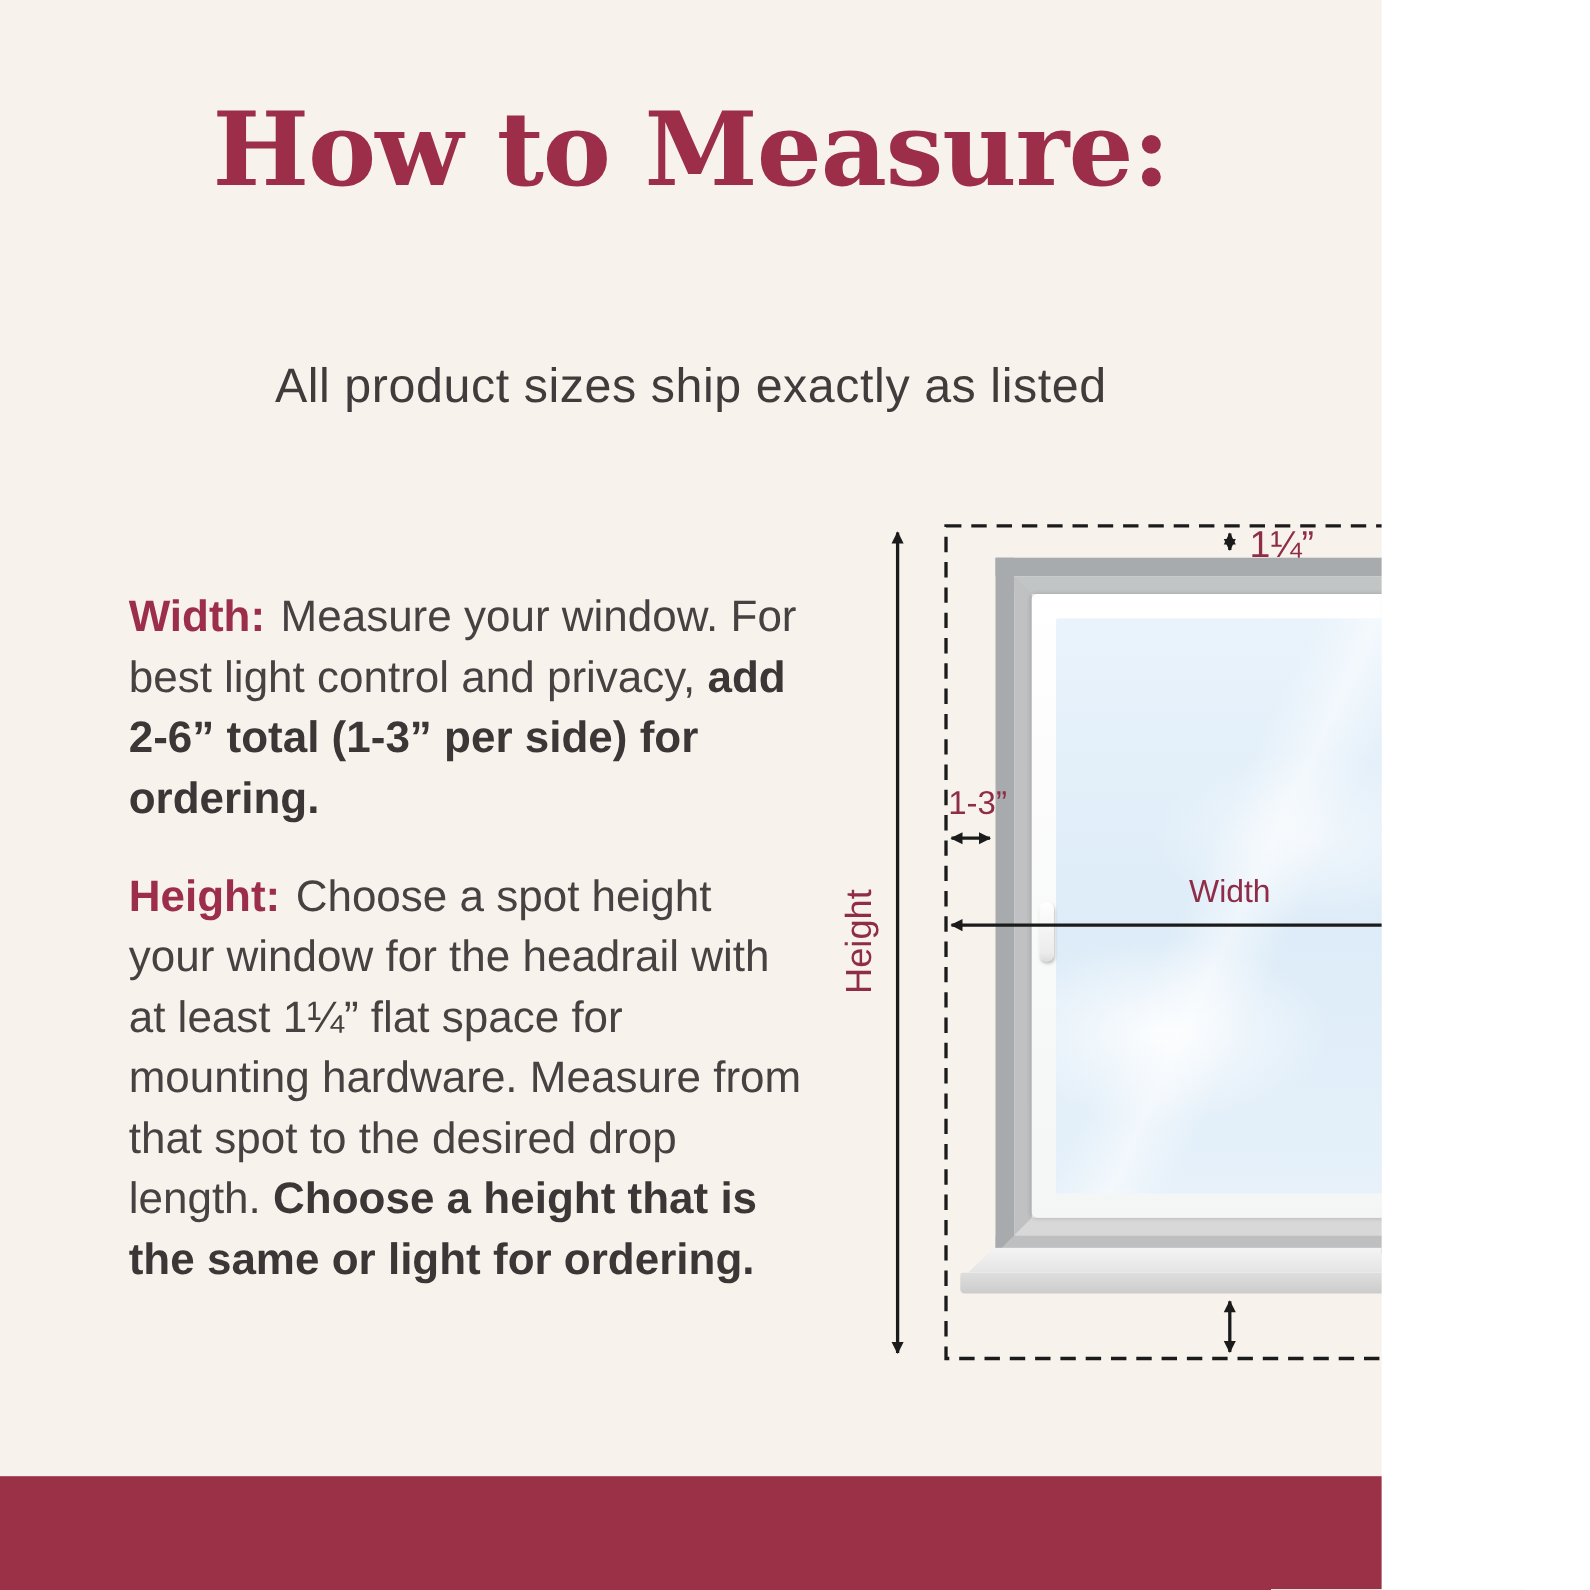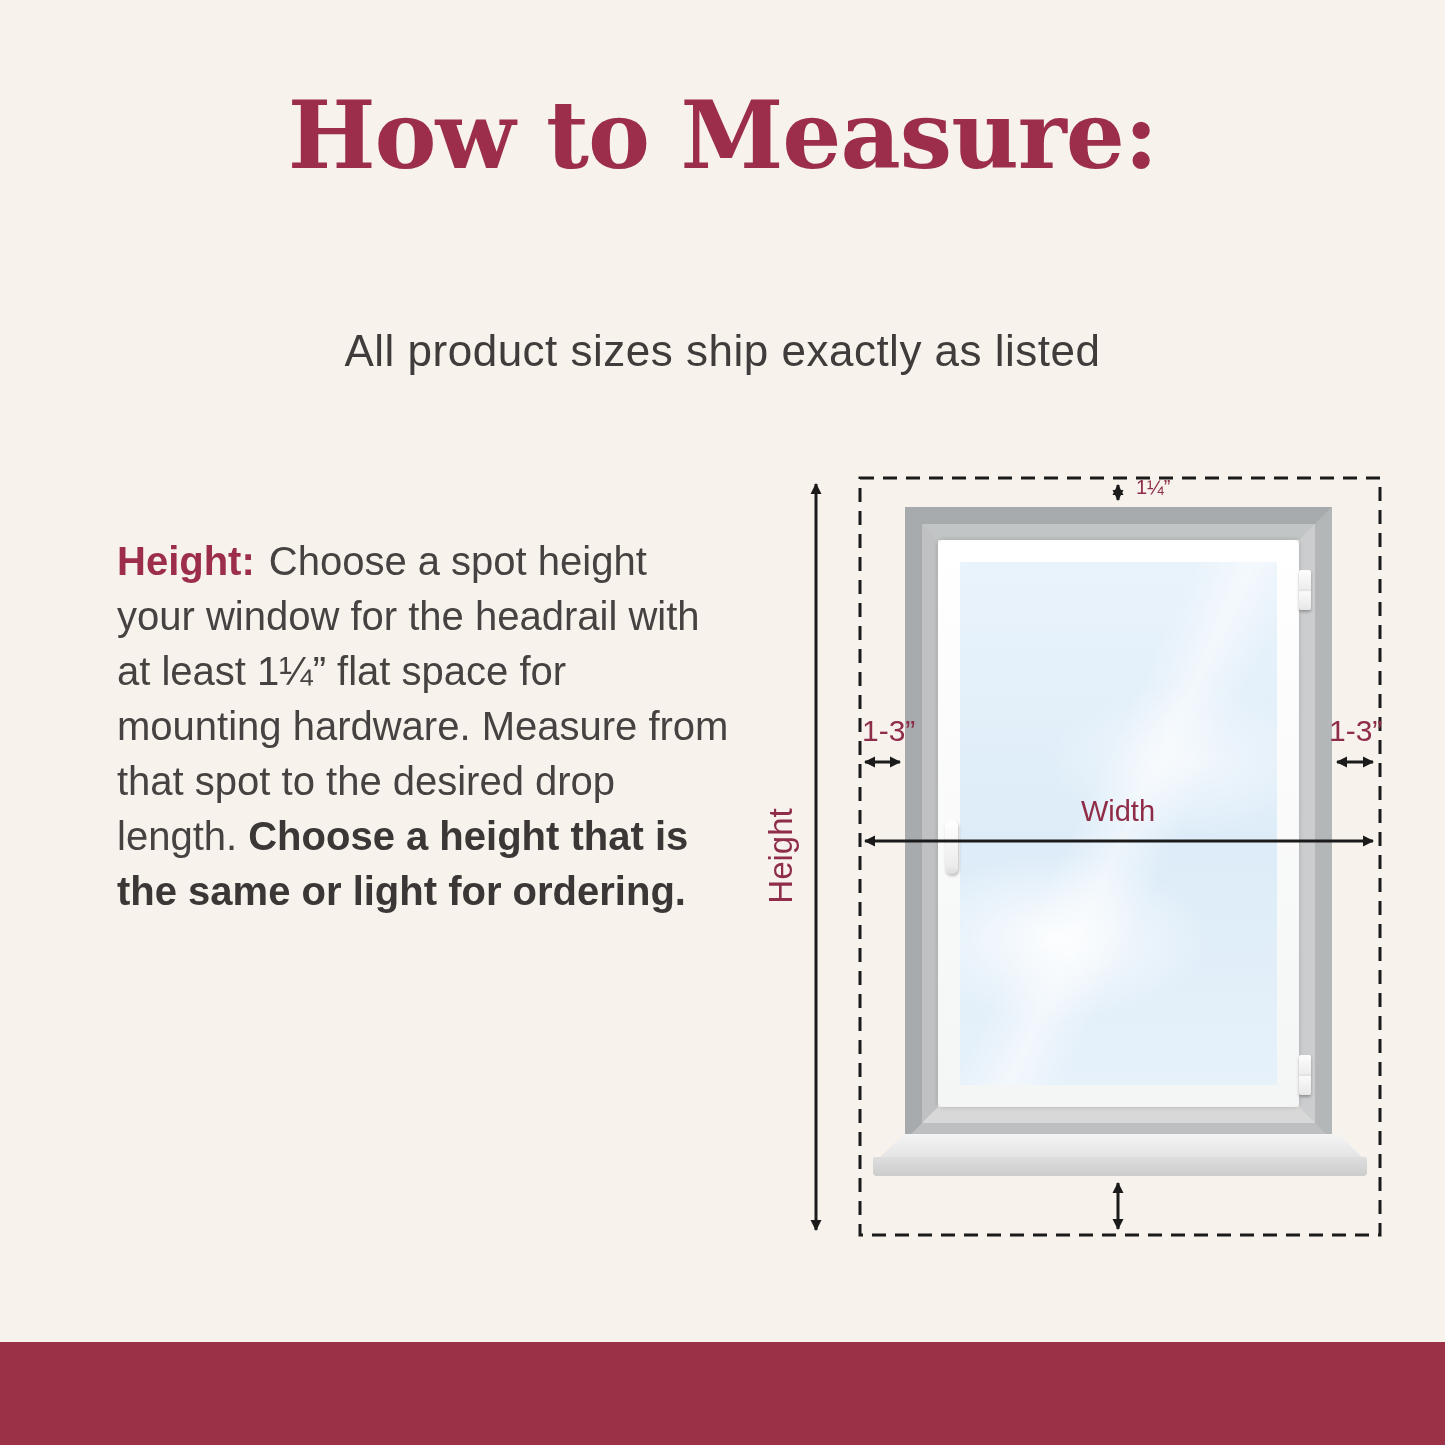--- a/index.html
+++ b/index.html
@@ -1,20 +1,20 @@
 <!DOCTYPE html>
 <html><head>
 <meta charset="utf-8">
 <style>
   html, body { margin: 0; padding: 0; }
   * { box-sizing: border-box; }
 
   .page {
     position: relative;
-    width: 1445px;
+    width: 1256px;
     height: 1445px;
     background: #f7f2eb;
     font-family: "Liberation Sans", sans-serif;
     overflow: hidden;
   }
 
   
   .title {
     position: absolute;
     top: 84px; left: 0; right: 0;
@@ -113,21 +113,21 @@
   }
 
   .overlay { position: absolute; inset: 0; width: 1445px; height: 1445px; pointer-events: none; }
 
   .dim-label {
     position: absolute;
     color: #8f2c47;
     font-weight: 500;
     white-space: nowrap;
   }
-  .lbl-top-gap   { left: 1136px; top: 476px; font-size: 20px; }
+  .lbl-top-gap   { left: 1136px; top: 476px; font-size: 34px; }
   .lbl-left-gap  { left: 862px;  top: 714px; font-size: 30px; }
   .lbl-right-gap { left: 1329px; top: 714px; font-size: 30px; }
   .lbl-width     { left: 1118px; top: 795px; font-size: 29px; transform: translateX(-50%); }
   .lbl-height    { left: 781px;  top: 856px; font-size: 33px; transform: translate(-50%,-50%) rotate(-90deg); }
 
   
   .bottom-bar {
     position: absolute;
     left: 0; top: 1342px;
     width: 1445px; height: 103px;
@@ -139,20 +139,21 @@
 
 <div class="page">
 
   <div class="title">
     <div>How to Measure:</div>
   </div>
 
   <div class="subtitle">All product sizes ship exactly as listed</div>
 
   <section class="copy">
+    <p><span class="lead">Width:</span><span>Measure your window. For best light control and privacy, </span><strong>add 2-6” total (1-3” per side) for ordering.</strong></p>
     <p><span class="lead">Height:</span><span>Choose a spot height your window for the headrail with at least 1¼” flat space for mounting hardware. Measure from that spot to the desired drop length. </span><strong>Choose a height that is the same or light for ordering.</strong></p>
   </section>
 
   <div class="diagram">
 
     <div class="window">
       <div class="trim"></div>
       <div class="recess"></div>
       <div class="frame"></div>
       <div class="glass"></div>

